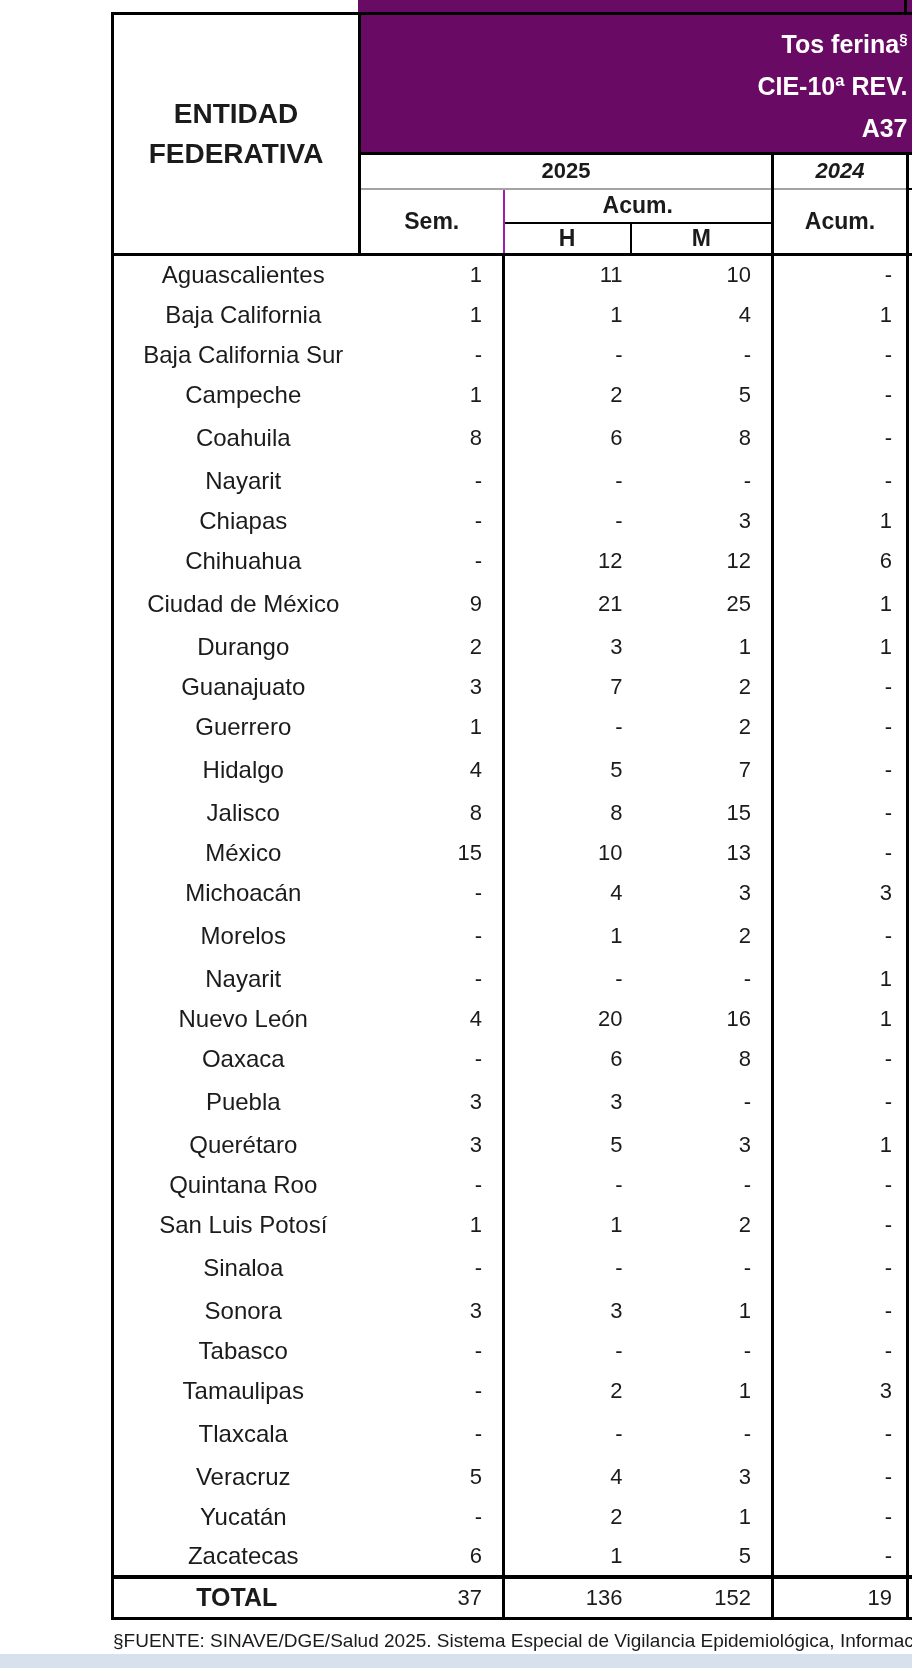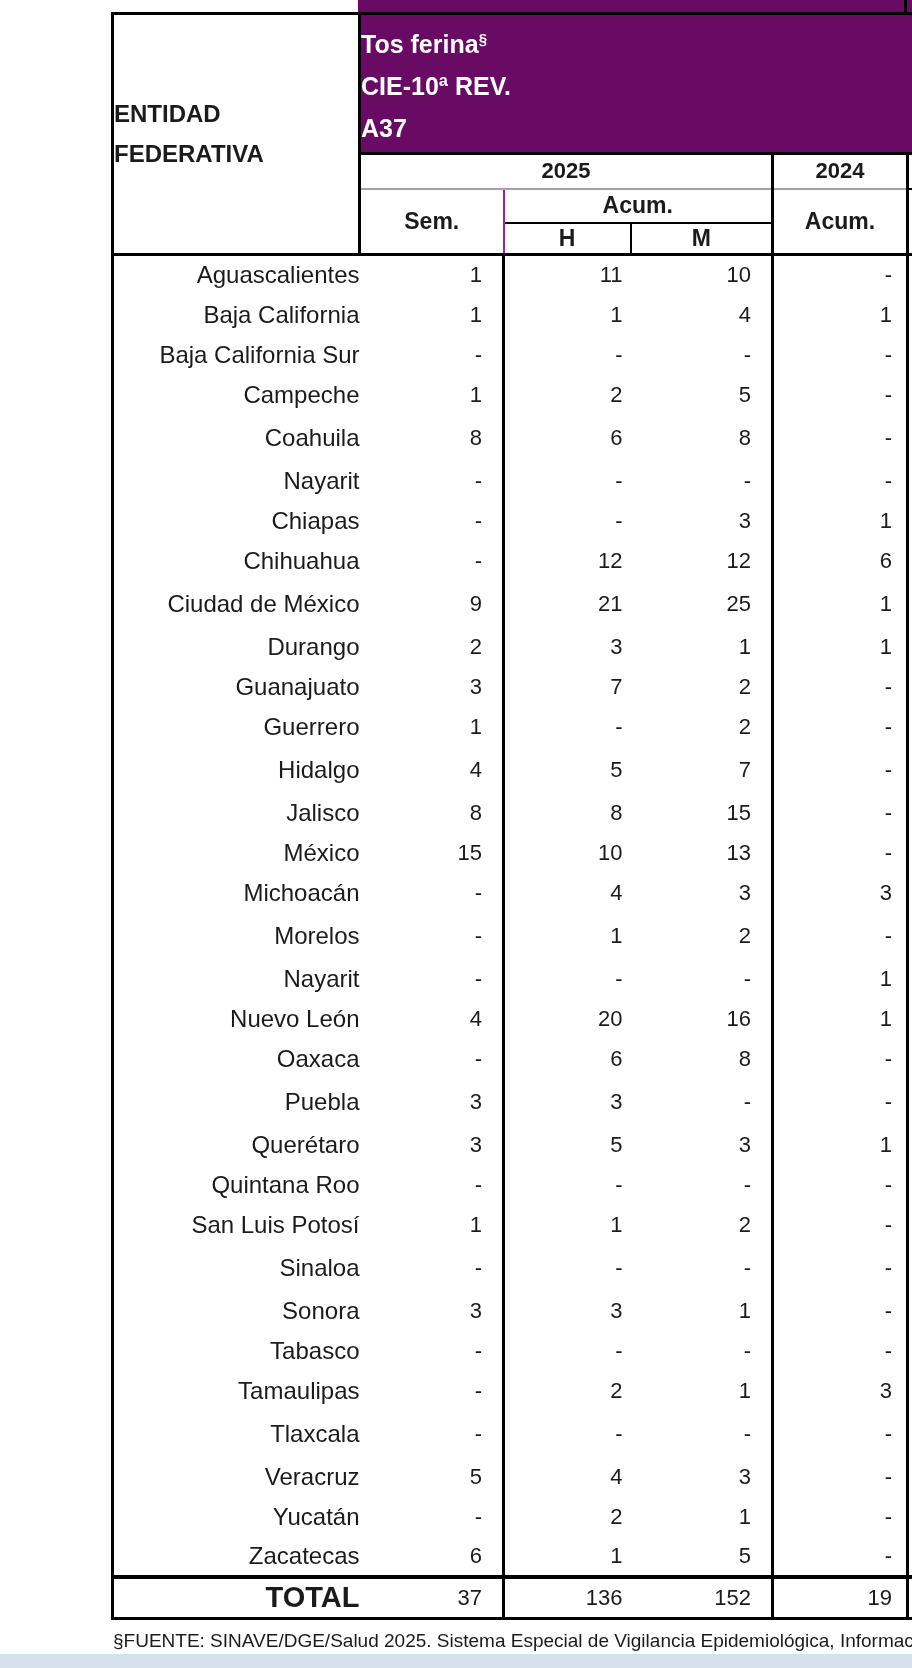--- a/index.html
+++ b/index.html
@@ -34,62 +34,62 @@
 
   
   tr.r-purple { height: 140px; }
   tr.r-year   { height: 35px; }
   tr.r-acum   { height: 34px; }
   tr.r-hm     { height: 32px; }
 
   th.entity-head {
     border-right: 3px solid #000;
     border-bottom: 3px solid #000;
-    text-align: left; font-weight: bold; font-size: 24px; line-height: 40px;
+    text-align: center; font-weight: bold; font-size: 28px; line-height: 40px;
   }
   th.purple-cell {
     background: var(--purple);
     border-bottom: 3px solid #000;
-    color: #fff; text-align: left; font-weight: bold; font-size: 25px; line-height: 42px;
+    color: #fff; text-align: right; font-weight: bold; font-size: 25px; line-height: 42px;
   }
   th.purple-sliver { background: var(--purple); border-bottom: 3px solid #000; }
   th.year { border-bottom: 2px solid #a3a3a3; text-align: center; font-weight: bold; font-size: 22px; }
   th.year-2025 { border-right: 3px solid #000; }
-  th.year-2024 { border-right: 3px solid #000; }
+  th.year-2024 { border-right: 3px solid #000; font-style: italic; }
   th.sem-head {
     border-right: 2px solid #a21caf; border-bottom: 3px solid #000;
     text-align: center; font-weight: bold; font-size: 23px;
   }
   th.acum-head {
     border-right: 3px solid #000; border-bottom: 2px solid #000;
     text-align: center; font-weight: bold; font-size: 23px;
   }
   th.acum-prev-head {
     border-right: 3px solid #000; border-bottom: 3px solid #000;
     text-align: center; font-weight: bold; font-size: 23px;
   }
   th.h-head { border-right: 2px solid #000; border-bottom: 3px solid #000; text-align: center; font-weight: bold; font-size: 23px; }
   th.m-head { border-right: 3px solid #000; border-bottom: 3px solid #000; text-align: center; font-weight: bold; font-size: 23px; }
   th.white-sliver { border-bottom: 2px solid #000; }
   th.white-sliver2 { border-bottom: 3px solid #000; }
 
   
   tbody tr { height: 40px; }
   tbody tr.gstart { height: 46px; }
-  td.name { font-size: 24px; padding-left: 13px; text-align: right; }
+  td.name { font-size: 24px; padding-left: 13px; text-align: center; }
   td.num  { font-size: 22px; text-align: right; }
   td.n-sem  { border-right: 3px solid #000; padding-right: 20px; }
   td.n-h    { padding-right: 8px; }
   td.n-m    { border-right: 3px solid #000; padding-right: 20px; }
   td.n-prev { border-right: 3px solid #000; padding-right: 14px; }
 
   
   tfoot tr { height: 42px; }
   tfoot td { border-top: 4px solid #000; }
-  td.total-label { text-align: right; font-weight: bold; font-size: 29px; }
+  td.total-label { text-align: center; font-weight: bold; font-size: 25px; }
 
   .footer {
     position: absolute; left: 113px; top: 1630px; width: 799px;
     font-size: 19px; white-space: nowrap; overflow: hidden; color: #1b1b1b;
   }
   .bottom-strip { position: absolute; left: 0; top: 1654px; width: 912px; height: 14px; }
   sup.fn { font-size: 15px; }
 </style>
 </head>
 <body>

